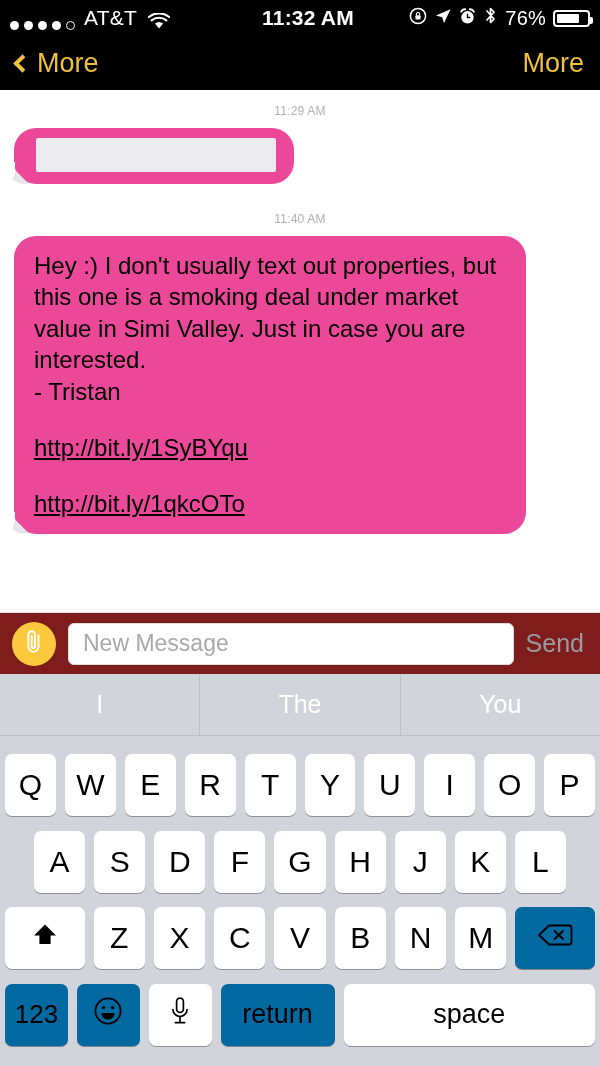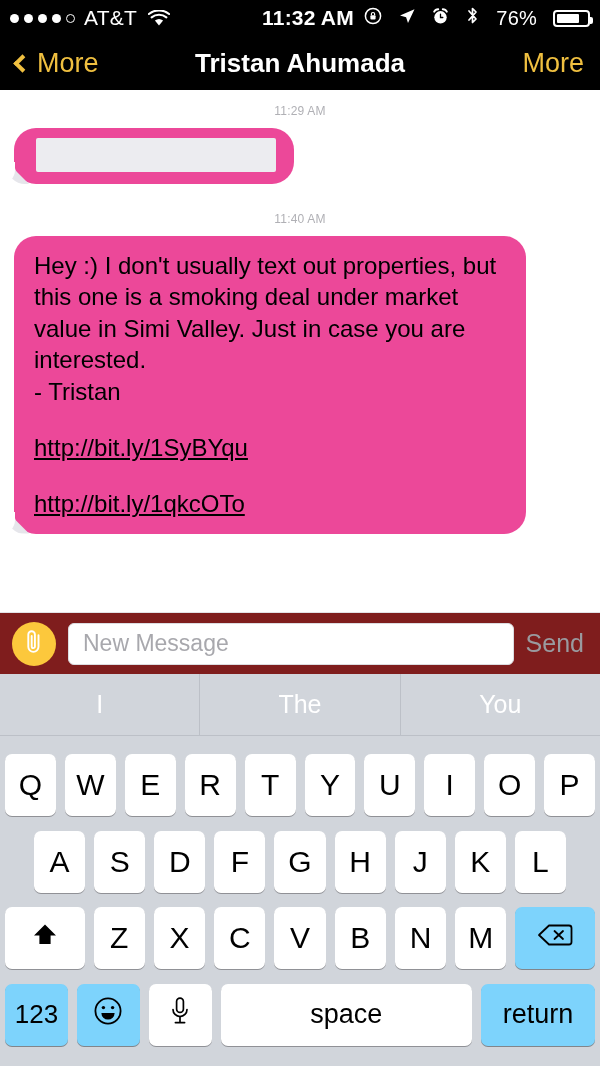--- a/index.html
+++ b/index.html
@@ -10,32 +10,32 @@
     overflow: hidden;
   }
   .phone { position: relative; width: 600px; height: 1066px; display: flex; flex-direction: column; }
 
   
   .statusbar {
     height: 36px; background: #000; color: #fff;
     display: flex; align-items: center; flex: none;
     padding: 0 10px; font-size: 21px; position: relative;
   }
-  .sb-left { display: flex; align-items: center; gap: 6px; }
+  .sb-left { display: flex; align-items: flex-end; gap: 6px; }
   .dots { display: flex; align-items: center; gap: 5px; }
   .dot { width: 9px; height: 9px; border-radius: 50%; background: #fff; }
   .dot.hollow { background: transparent; border: 1.5px solid #fff; }
   .carrier { font-size: 21px; letter-spacing: .2px; margin-left: 3px; }
   .wifi { margin-left: 5px; display: inline-flex; align-items: center; }
   .sb-center {
     position: absolute; left: 16px; right: 0; text-align: center;
     font-size: 21px; font-weight: bold; letter-spacing: .2px; pointer-events: none;
   }
   .sb-right {
-    margin-left: auto; display: flex; align-items: center; gap: 16px;
+    margin-left: auto; display: flex; align-items: center; gap: 7px;
     position: relative; z-index: 2;
   }
   .batt-pct { font-size: 20px; letter-spacing: .2px; }
   .battery {
     width: 37px; height: 17px; border: 2px solid #fff; border-radius: 4px;
     position: relative; display: flex; align-items: center; padding: 2px;
   }
   .battery::after {
     content: ""; position: absolute; right: -5px; top: 5px;
     width: 3px; height: 7px; background: #fff; border-radius: 0 2px 2px 0;
@@ -130,21 +130,21 @@
   .krows { flex: 1; display: flex; flex-direction: column; justify-content: space-evenly; padding: 4px 0 6px; }
   .krow { display: flex; justify-content: center; gap: 9px; padding: 0 5px; }
   .krow.r2 { padding: 0 34px; }
   .krow.r3 { padding: 0 5px; }
   .key {
     background: #fff; border-radius: 7px; height: 62px;
     display: flex; align-items: center; justify-content: center;
     font-size: 30px; color: #000; flex: 1;
     box-shadow: 0 1px 0 rgba(136,138,142,.9); cursor: pointer;
   }
-  .key.gray { background: #7dd3fc; box-shadow: 0 1px 0 rgba(120,124,130,.9); }
+  .key.gray { background: #0369a1; box-shadow: 0 1px 0 rgba(120,124,130,.9); }
   .key.wide { flex: 1.55; }
   .key.space { flex: 5.4; font-size: 27px; }
   .key.fn { font-size: 26px; flex: 1.35; }
   .krow.r4 { gap: 9px; }
 </style>
 </head>
 <body>
 
 <div class="phone">
 
@@ -200,21 +200,20 @@
         <span class="battery-fill" id="battery-fill" style="width: 76%;"></span>
       </span>
     </div>
   </div>
 
   <div class="navbar">
     <div class="nav-back">
       <span class="chev"></span>
       <span class="nav-back-label">More</span>
     </div>
-    <div class="nav-title">Tristan Ahumada</div>
     <div class="nav-more">More</div>
   </div>
 
   <div class="convo">
 
     <div class="ts">11:29 AM</div>
 
     <div class="row">
       <div class="bubble bubble-empty">
         <span class="redact"></span>
@@ -325,20 +324,20 @@
         <div class="key fn">
           <span>
             <svg width="22" height="30" viewBox="0 0 22 30">
               <rect x="7.6" y="2.2" width="6.8" height="14.2" rx="3.4" stroke="#000" stroke-width="1.7" fill="none"></rect>
               <path d="M4 13.5 a7 7 0 0 0 14 0" stroke="#000" stroke-width="1.7" fill="none" stroke-linecap="round"></path>
               <path d="M11 20.6 v5.4" stroke="#000" stroke-width="1.7" stroke-linecap="round"></path>
               <path d="M6.4 26.6 h9.2" stroke="#000" stroke-width="1.7" stroke-linecap="round"></path>
             </svg>
           </span>
         </div>
+        <div class="key gray" style="flex:2.45;font-size:27px">return</div>
         <div class="key space">space</div>
-        <div class="key gray" style="flex:2.45;font-size:27px">return</div>
       </div>
 
     </div>
   </div>
 
 </div>
 
 </body></html>

